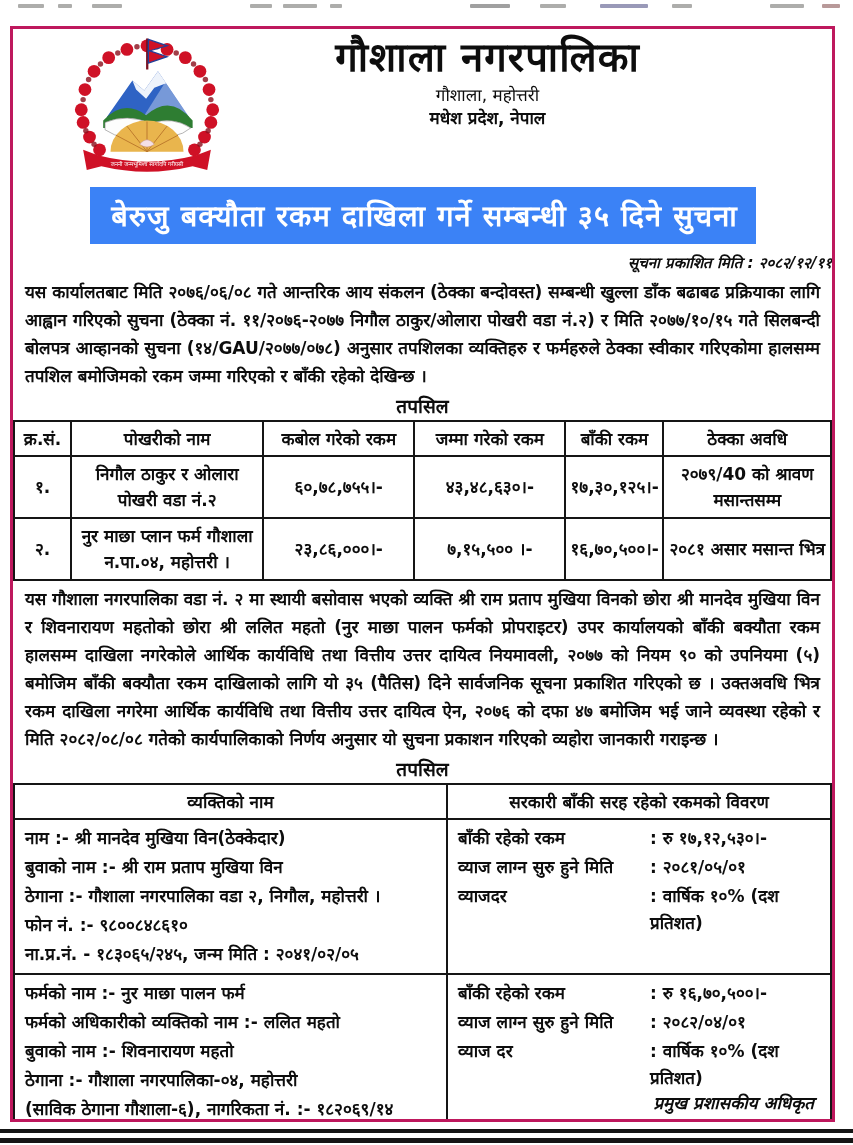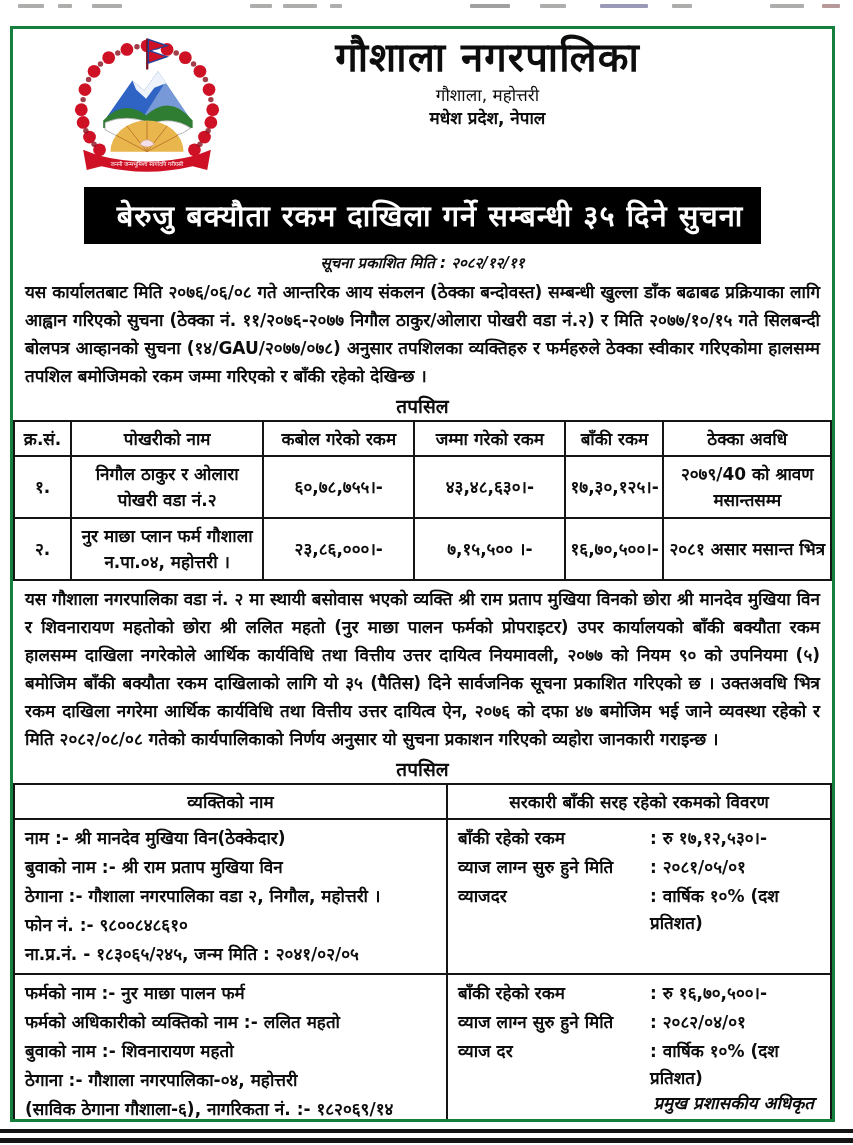--- a/index.html
+++ b/index.html
@@ -9,33 +9,33 @@
   
   .top-strip{position:absolute;top:0;left:0;width:853px;height:16px;}
   .frag{position:absolute;top:4px;height:4px;background:#8a8a88;opacity:.7;border-radius:1px;}
   .f1{left:18px;width:26px}.f2{left:58px;width:14px}.f3{left:92px;width:30px}
   .f4{left:250px;width:22px}.f5{left:283px;width:34px}.f6{left:330px;width:12px}
   .f7{left:470px;width:40px;background:#777}.f8{left:540px;width:26px}
   .f9{left:600px;width:48px;background:#6d6d9a}.f10{left:672px;width:20px}
   .f11{left:770px;width:34px}.f12{left:822px;width:18px;background:#9a6d6d}
 
   .notice-box{position:absolute;left:10px;top:26px;width:825px;height:1096px;
-              box-sizing:border-box;border:3px solid #15803d;background:#fff;overflow:hidden;}
+              box-sizing:border-box;border:3px solid #be185d;background:#fff;overflow:hidden;}
 
   .masthead{position:relative;height:152px;}
   .emblem{position:absolute;left:42px;top:4px;width:184px;height:146px;}
   .masthead-text{position:absolute;left:130px;right:0;top:0;text-align:center;}
   .title1{font-size:40px;font-weight:800;line-height:48px;margin-top:4px;letter-spacing:1px;}
   .title2{font-size:37px;font-weight:800;line-height:46px;letter-spacing:1px;}
   .addr{font-size:17px;font-weight:500;line-height:24px;margin-top:2px;}
   .prov{font-size:17px;font-weight:700;line-height:23px;}
 
-  .banner{width:662px;margin:6px auto 8px auto;background:#000000;color:#ffffff;
-          text-align:center;font-size:29px;font-weight:800;padding:8px 0 10px 15px;letter-spacing:1px;}
-  .published{text-align:center;font-size:15px;font-weight:700;font-style:italic;margin:4px 0 6px 0;}
+  .banner{width:662px;margin:6px auto 8px auto;background:#3b82f6;color:#ffffff;
+          text-align:center;font-size:29px;font-weight:800;padding:8px 0 10px 4px;letter-spacing:1px;}
+  .published{text-align:right;font-size:15px;font-weight:700;font-style:italic;margin:4px 0 6px 0;}
 
   .para{margin:4px 12px;text-align:justify;font-size:17px;font-weight:600;line-height:28px;}
   .tapasil{text-align:center;font-size:19px;font-weight:800;line-height:24px;margin:1px 0 2px 0;}
 
   table{border-collapse:collapse;width:100%;table-layout:fixed;}
   th,td{border:2px solid #151515;font-size:17px;}
   .t1 th{font-weight:800;padding:5px 2px;text-align:center;}
   .t1 td{font-weight:600;padding:4px 4px;text-align:center;vertical-align:middle;line-height:26px;height:52px;}
   .t2 th{font-weight:800;padding:5px 2px;text-align:center;}
   .t2 td{vertical-align:top;padding:4px 0;}

